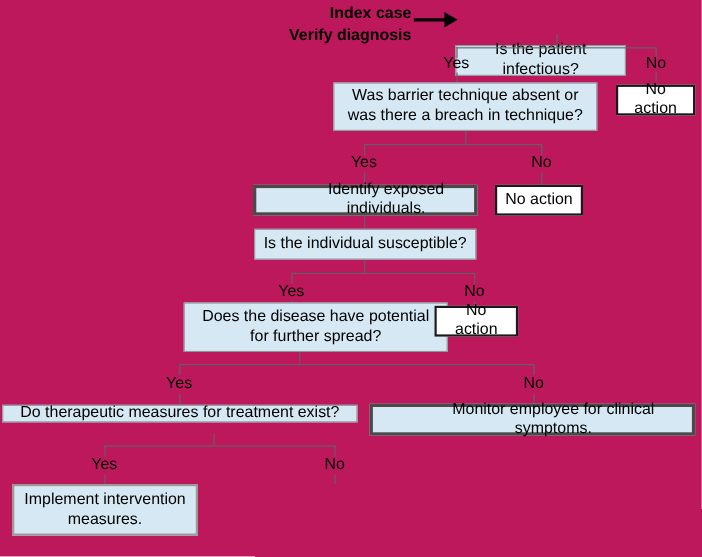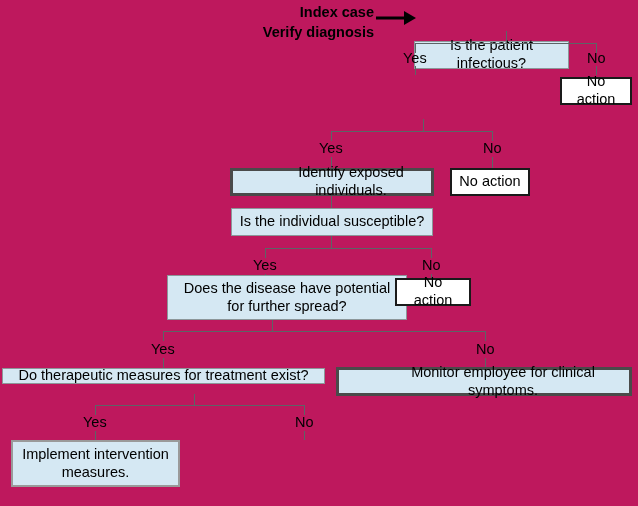--- a/index.html
+++ b/index.html
@@ -96,20 +96,21 @@
 
   <div class="vline" style="left:506px; top:31px; height:12px;"></div>
   <div class="hline" style="left:415px; top:43px; width:181px;"></div>
   <div class="vline" style="left:415px; top:43px; height:10px;"></div>
   <div class="vline" style="left:596px; top:43px; height:10px;"></div>
   <div class="lbl" style="left:403px; top:50px;">Yes</div>
   <div class="lbl" style="left:587px; top:50px;">No</div>
   <div class="vline" style="left:415px; top:66px; height:9px;"></div>
   <div class="vline" style="left:596px; top:66px; height:9px;"></div>
 
+  <div class="node q" style="left:303px; top:75px; width:240px; height:44px;">Was barrier technique absent or was there a breach in technique?</div>
   <div class="node term" style="left:560px; top:77px; width:72px; height:28px;">No action</div>
 
   <div class="vline" style="left:423px; top:119px; height:12px;"></div>
   <div class="hline" style="left:331px; top:131px; width:161px;"></div>
   <div class="vline" style="left:331px; top:131px; height:10px;"></div>
   <div class="vline" style="left:492px; top:131px; height:10px;"></div>
   <div class="lbl" style="left:319px; top:140px;">Yes</div>
   <div class="lbl" style="left:483px; top:140px;">No</div>
   <div class="vline" style="left:331px; top:157px; height:11px;"></div>
   <div class="vline" style="left:492px; top:157px; height:11px;"></div>

